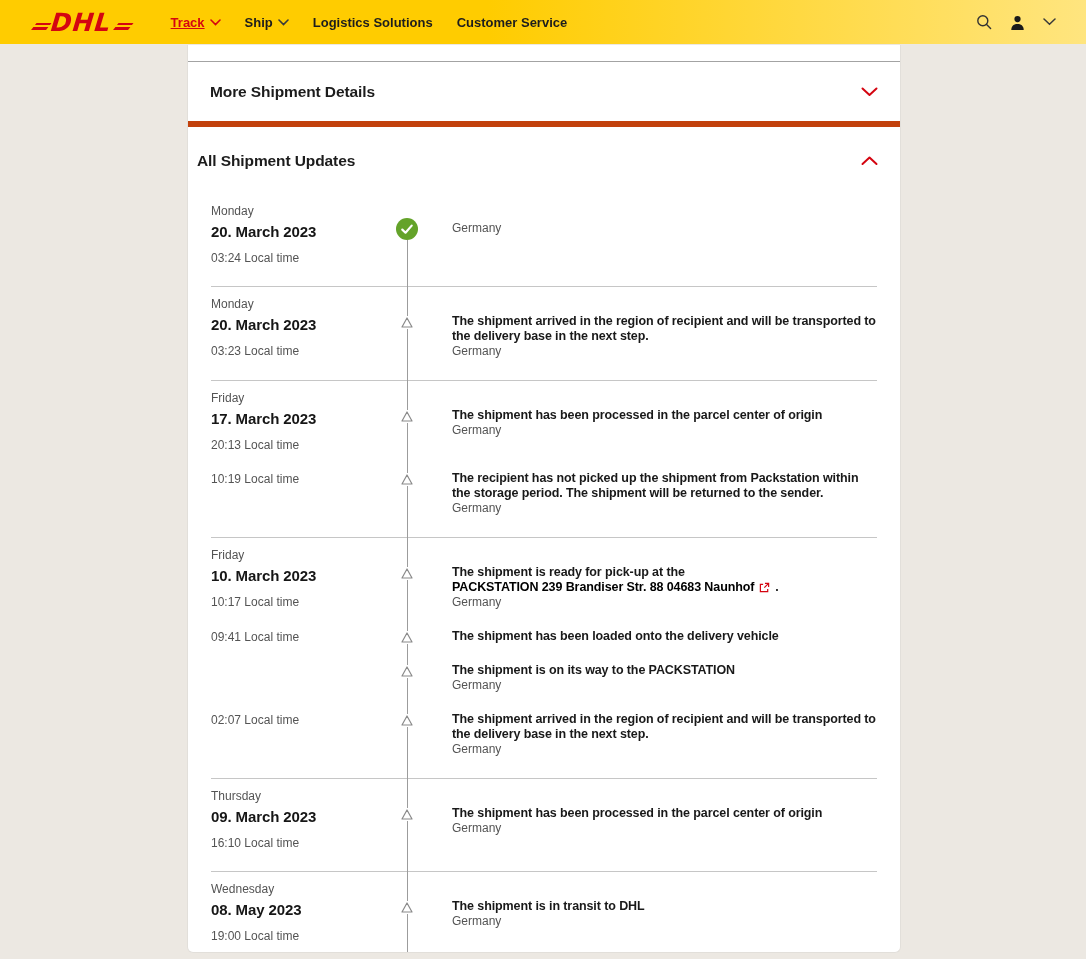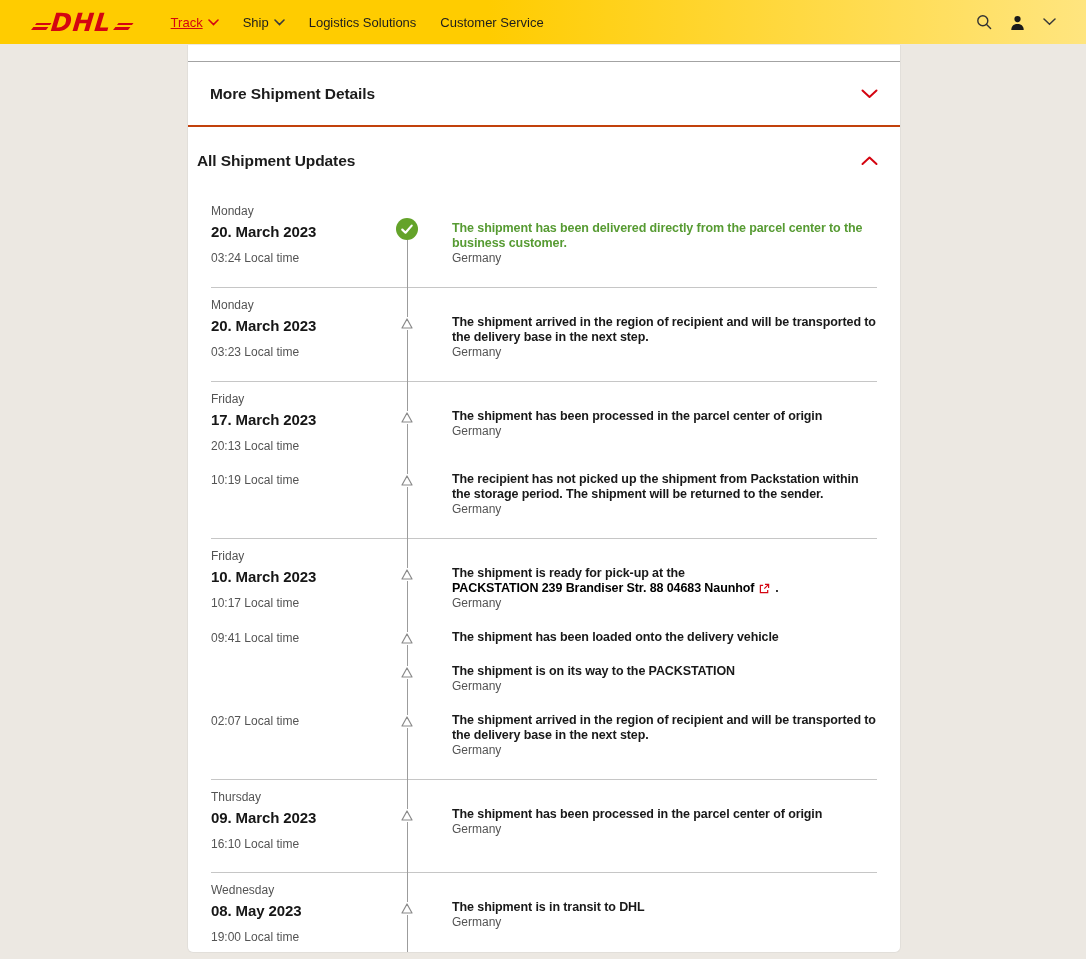--- a/index.html
+++ b/index.html
@@ -25,39 +25,39 @@
     transform:skewX(-38deg);
   }
   .logo .dhl-text {
     font-family:"DejaVu Sans", sans-serif;
     font-weight:800; font-style:italic; font-size:25px; line-height:24px;
     color:#D40511; letter-spacing:1px; transform:skewX(-6deg);
   }
   .nav { display:flex; align-items:center; margin-left:38px; gap:24px; }
   .nav-item {
     display:flex; align-items:center; gap:5px;
-    font-size:13px; font-weight:400; color:#1d1d1d; cursor:pointer;
+    font-size:13px; font-weight:700; color:#1d1d1d; cursor:pointer;
   }
   .nav-item.active .nav-label { color:#D40511; text-decoration:underline; }
   .topbar-right { margin-left:auto; display:flex; align-items:center; gap:18px; margin-right:30px; }
   .icon-btn { display:flex; align-items:center; cursor:pointer; }
 
   
   .card {
     position:absolute; left:187px; top:45px; width:714px; height:908px;
     background:#ffffff; border:1px solid #e2dfda; border-top:none;
     border-radius:0 0 6px 6px;
     overflow:hidden;
   }
   .card-top-strip { height:17px; border-bottom:1px solid #a3a3a3; }
   .accordion {
     height:65px; display:flex; align-items:center; justify-content:space-between;
     padding:0 22px; cursor:pointer;
   }
-  .accordion.bordered { border-bottom:2px solid #c2410c; }
+  .accordion.bordered { border-bottom:6px solid #c2410c; }
   .accordion h2 { font-size:15.5px; font-weight:700; color:#1c1c1c; letter-spacing:-0.1px; }
   .accordion.updates { height:67px;padding-left:9px; }
 
   
   #timeline { position:relative; padding:0 23px; }
   .vline { position:absolute; width:1px; background:#9c9c9c; left:219px; z-index:0; }
   .group { padding:10px 0 21px 0; border-bottom:1px solid #c6c6c6; }
   .group:last-child { border-bottom:none; }
   .event { display:flex; position:relative; z-index:1; }
   .event + .event { margin-top:19px; }
@@ -157,21 +157,20 @@
           </div>
           <div class="markercol">
             <span class="marker check">
               <svg width="22" height="22" viewBox="0 0 22 22">
                 <circle cx="11" cy="11" r="11" fill="#64A32A"></circle>
                 <path d="M6.3 11.6 L9.5 14.7 L15.7 7.6" fill="none" stroke="#fff" stroke-width="2.2" stroke-linecap="round" stroke-linejoin="round"></path>
               </svg>
             </span>
           </div>
           <div class="body">
-            <div class="etext green">The shipment has been delivered directly from the parcel center to the business customer.</div>
             <div class="loc">Germany</div>
           </div>
         </div>
       </div>
       <div class="group">
         <div class="event first">
           <div class="left">
             <div class="day">Monday</div>
             <div class="date">20. March 2023</div>
             <div class="time">03:23 Local time</div>

